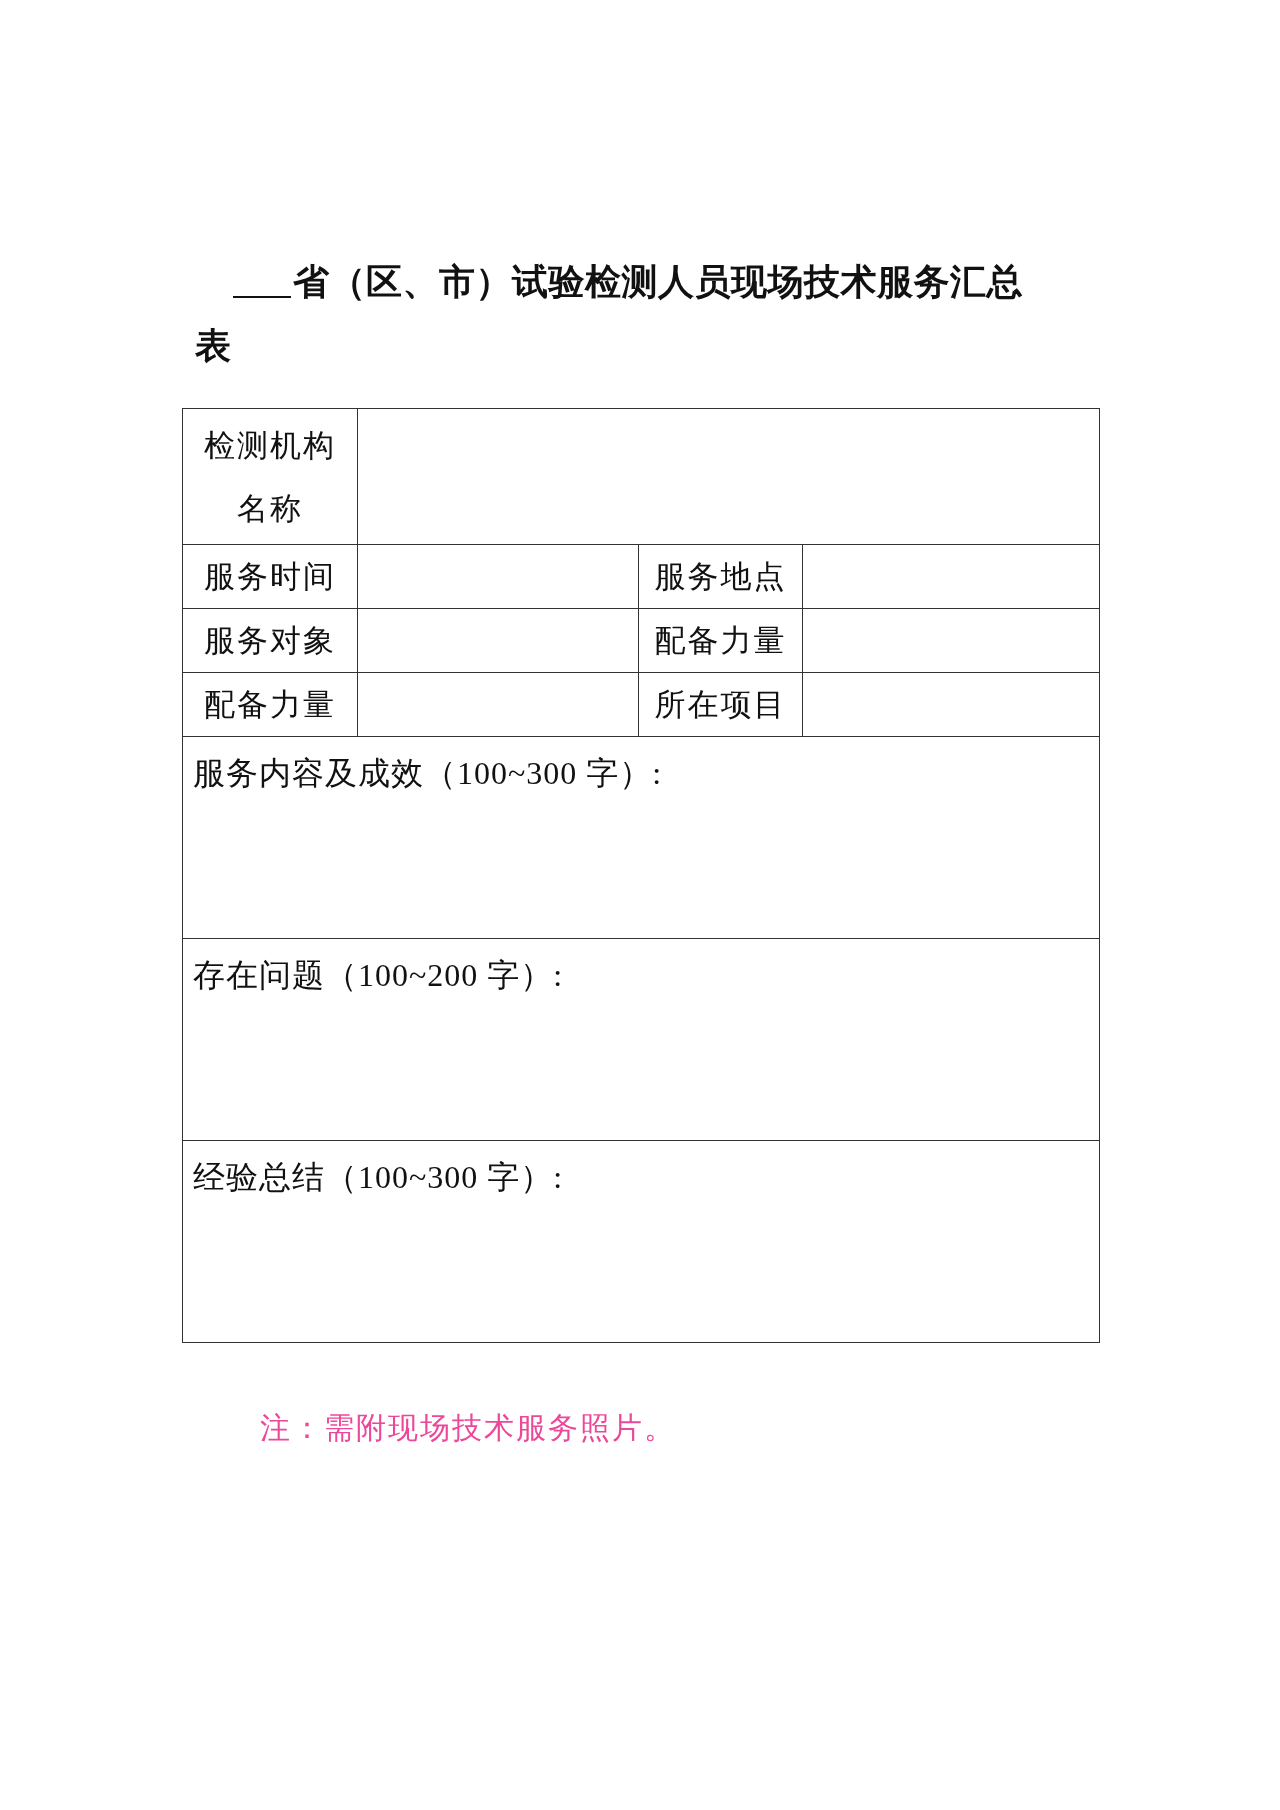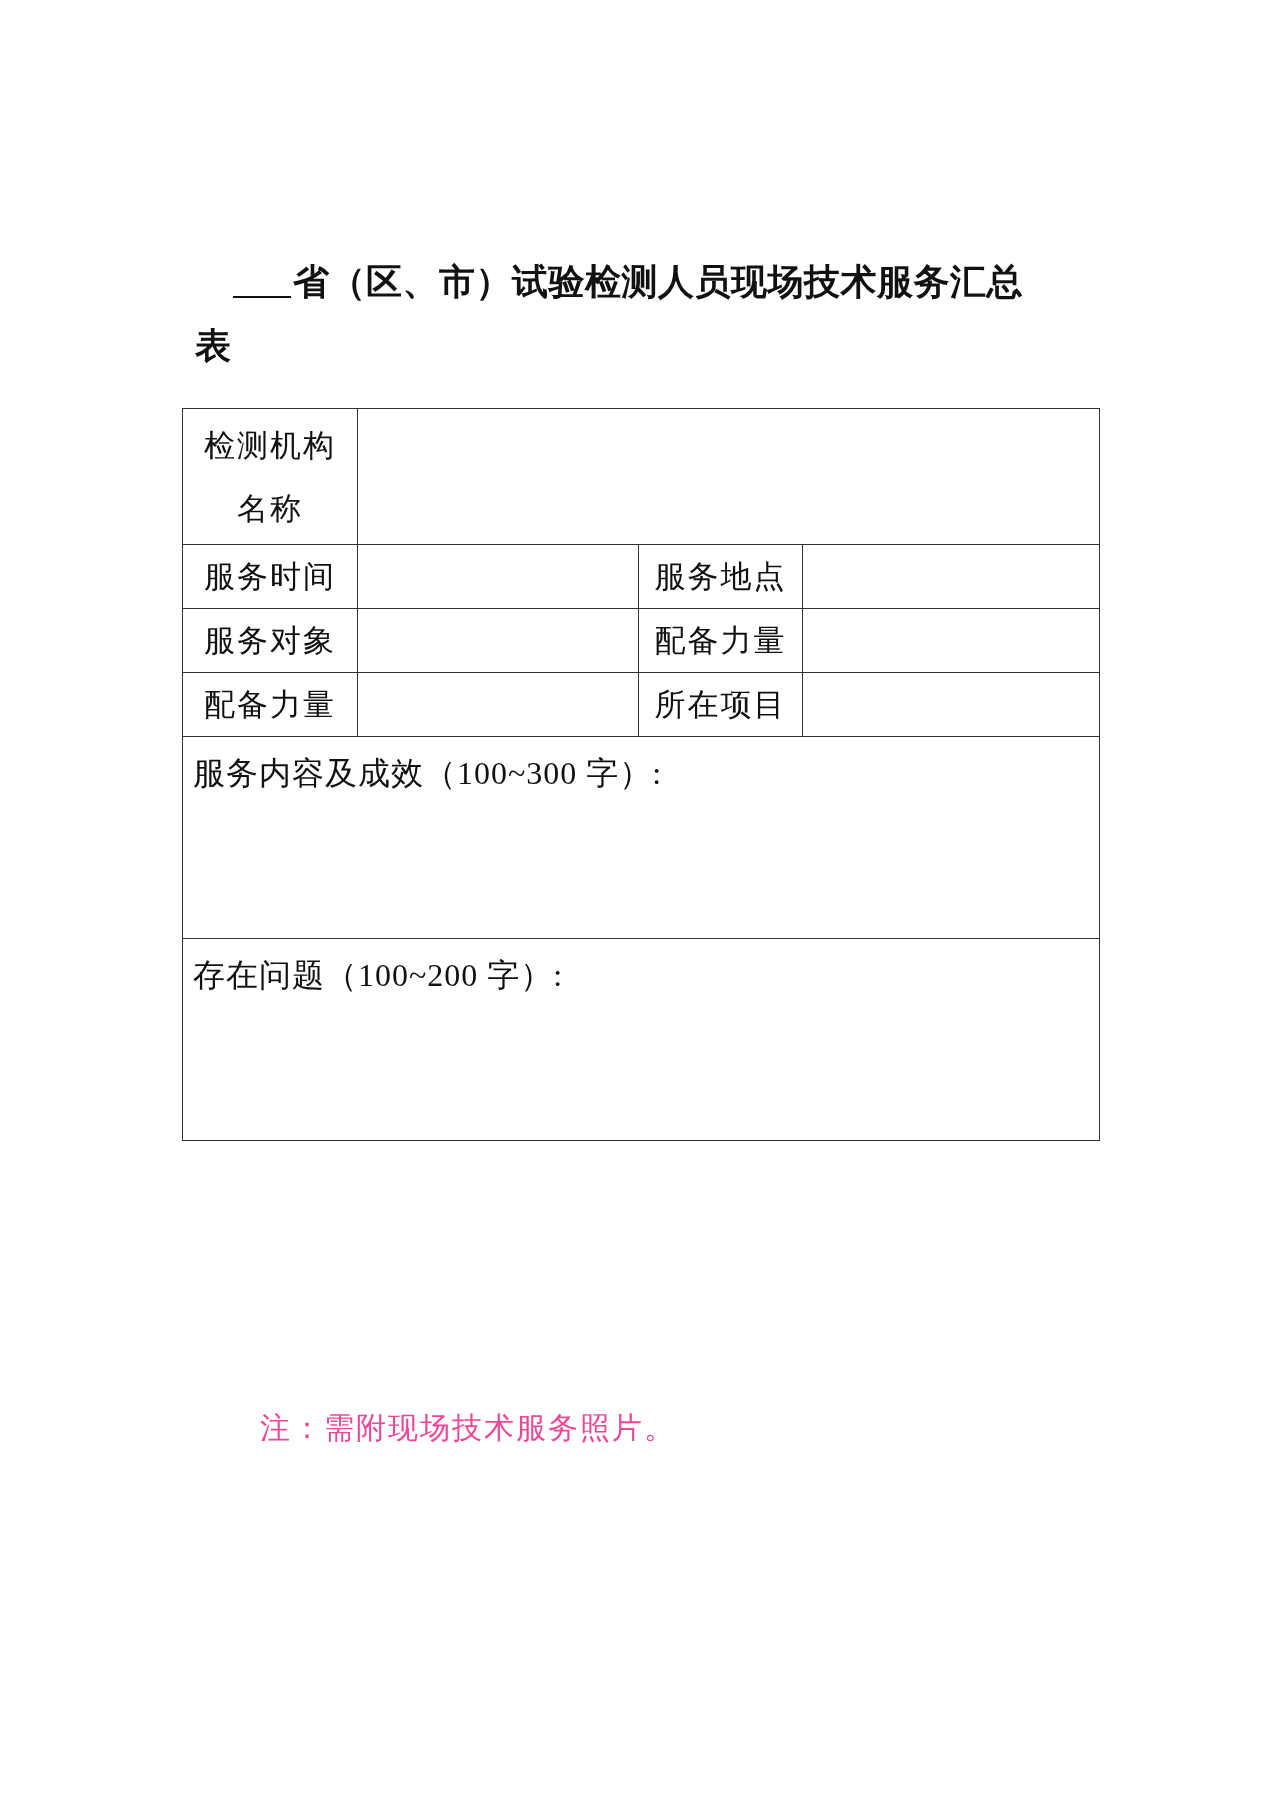--- a/index.html
+++ b/index.html
@@ -124,16 +124,21 @@
   <tr class="row-tall">
     <td class="block" colspan="4">
       <span>服务内容及成效（100~300 字）:</span>
     </td>
   </tr>
   <tr class="row-tall">
     <td class="block" colspan="4">
       <span>存在问题（100~200 字）:</span>
     </td>
   </tr>
+  <tr class="row-tall">
+    <td class="block" colspan="4">
+      <span>经验总结（100~300 字）:</span>
+    </td>
+  </tr>
 </tbody>
   </table>
 
 <div class="note">注：需附现场技术服务照片。</div>
 
 </body></html>

